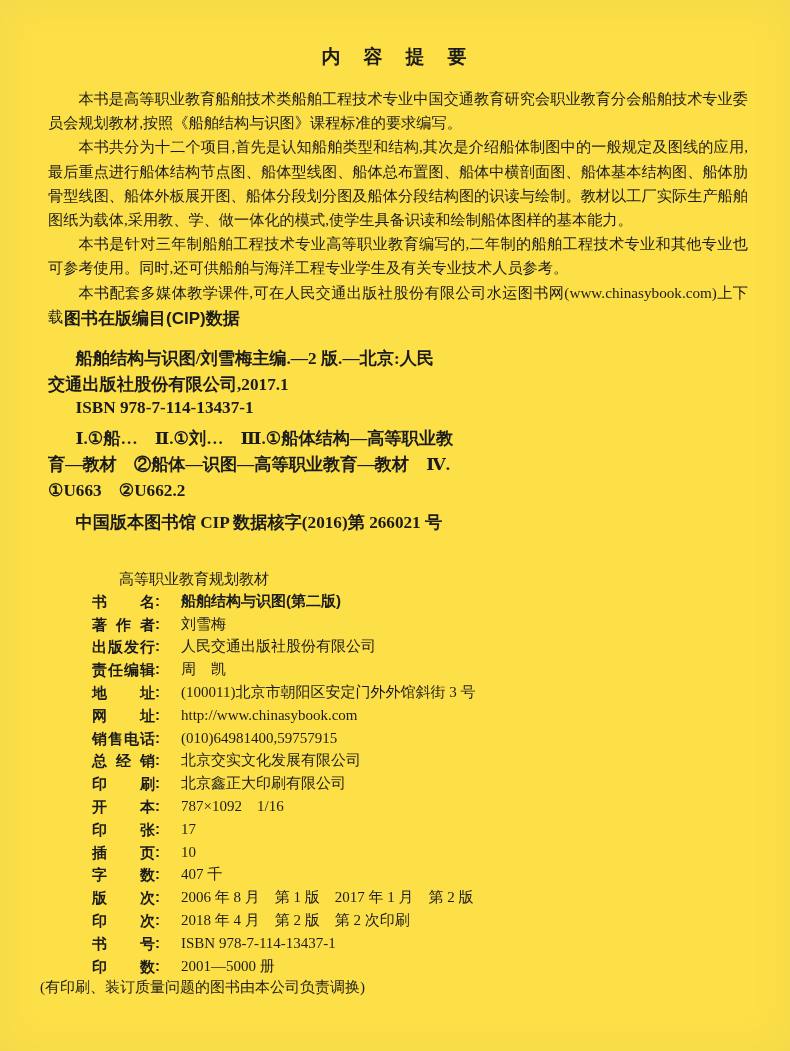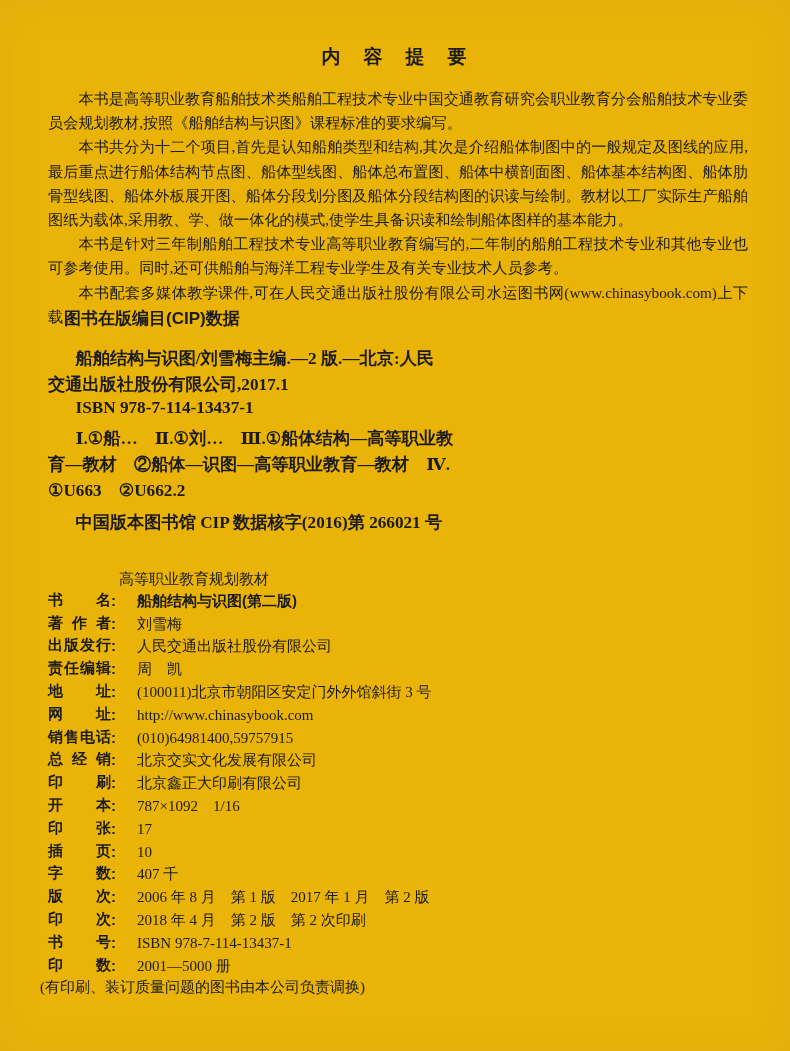--- a/index.html
+++ b/index.html
@@ -5,21 +5,21 @@
   html, body { margin: 0; padding: 0; }
   body {
     background: #e8e8e6;
     font-family: "Liberation Serif", "DejaVu Serif", serif;
   }
   .page {
     position: relative;
     width: 790px;
     height: 1051px;
     margin: 0 auto;
-    background: #eab308;
+    background: #fde047;
     color: #1b1b1b;
     overflow: hidden;
     box-shadow: inset 0 0 40px rgba(120,120,115,0.08);
   }
 
   
   .doc-title {
     position: absolute;
     top: 44px; left: 0; right: 0;
     text-align: center;
@@ -92,23 +92,24 @@
   .colophon .series {
     margin-left: 71px;
     font-family: "Liberation Sans", "DejaVu Sans", sans-serif;
   }
   .colophon .row { white-space: nowrap; }
   .colophon .label {
     display: inline-block;
     width: 4.2em;
     text-align: justify;
     text-align-last: justify;
-    font-family: Liberation Mono, monospace;
+    font-family: Liberation Sans, sans-serif;
     font-weight: bold;
     vertical-align: bottom;
+    margin-left: 44px;
   }
   .colophon .colon {
     font-family: "Liberation Sans", "DejaVu Sans", sans-serif;
     font-weight: bold;
   }
   .colophon .value { margin-left: 21px; }
   .colophon .value.bold {
     font-family: "Liberation Sans", "DejaVu Sans", sans-serif;
     font-weight: bold;
   }

